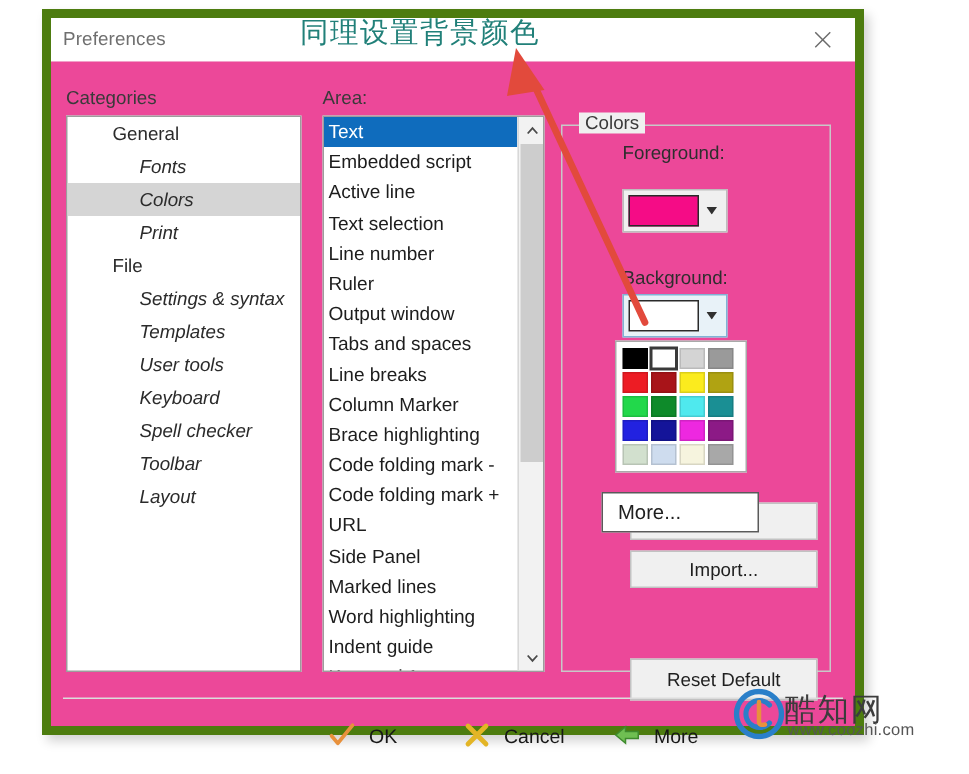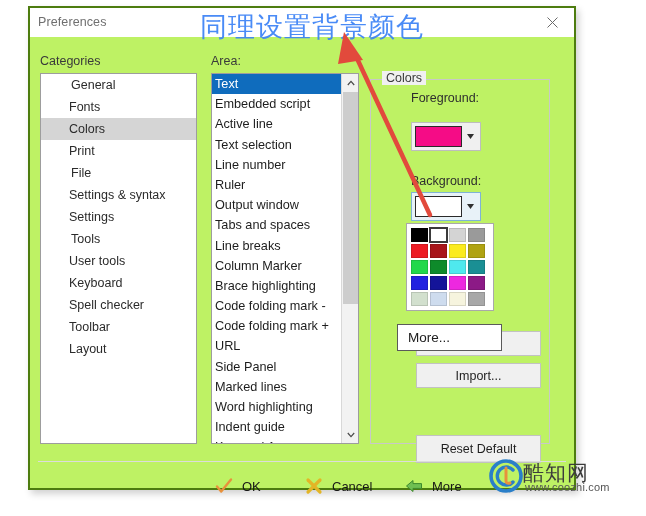--- a/index.html
+++ b/index.html
@@ -8,21 +8,21 @@
     background:#ffffff;
     font-family:"Liberation Sans","DejaVu Sans",sans-serif;
     position:relative;overflow:hidden;
     -webkit-font-smoothing:antialiased;
   }
 
   
   #dialog{
     position:absolute;left:28px;top:6px;width:548px;height:484px;
     background:#f0f0f0;
-    border:2px solid #4d7c0f;
+    border:6px solid #4d7c0f;
     box-shadow:3px 4px 7px rgba(0,0,0,.18);
     box-sizing:border-box;
   }
   #titlebar{
     position:absolute;left:0;top:0;right:0;height:29px;
     background:#ffffff;
     box-sizing:border-box;
   }
   #title-text{
     position:absolute;left:8px;top:7px;
@@ -30,38 +30,38 @@
   }
   #close-btn{
     position:absolute;right:0;top:0;width:44px;height:29px;
     display:flex;align-items:center;justify-content:center;
     color:#707070;font-size:15px;line-height:1;
     cursor:pointer;
   }
 
   #body-area{
     position:absolute;left:0;top:29px;right:0;bottom:0;
-    background:#bef264;
+    background:#ec4899;
   }
 
   
   #cat-label{
     position:absolute;left:10px;top:17px;font-size:12.5px;color:#3a3a3a;
   }
   #cat-box{
     position:absolute;left:10px;top:36px;width:157px;height:371px;
     background:#ffffff;border:1px solid #9d9d9d;
     box-sizing:border-box;overflow:hidden;
   }
   .cat-item{
     height:22px;line-height:22px;font-size:12.5px;color:#2b2b2b;
     white-space:nowrap;padding-left:0;
   }
   .cat-item.lvl1{padding-left:30px;}
-  .cat-item.lvl2{padding-left:28px;}
+  .cat-item.lvl2{padding-left:48px;font-style:italic;}
   .cat-item.sel{background:#d5d5d5;}
 
   
   #area-label{
     position:absolute;left:181px;top:17px;font-size:12.5px;color:#3a3a3a;
   }
   #area-box{
     position:absolute;left:181px;top:36px;width:148px;height:371px;
     background:#ffffff;border:1px solid #9d9d9d;
     box-sizing:border-box;overflow:hidden;
@@ -170,21 +170,21 @@
     font-size:13px;color:#171717;cursor:pointer;
   }
   #cmd-ok{left:185px;}
   #cmd-cancel{left:275px;justify-content:center;}
   #cmd-apply{left:375px;}
   .cmd-ico{width:18px;height:18px;position:relative;flex:none;}
 
   
   #annot-text{
     position:absolute;left:200px;top:9px;
-    font-size:27px;color:#3b82f6;
+    font-size:19px;color:#0f766e;
     font-family:"DejaVu Sans","Liberation Sans",sans-serif;
     letter-spacing:1px;white-space:nowrap;
     opacity:.92;
   }
   #annot-arrow{
     position:absolute;left:330px;top:20px;width:120px;height:200px;
     pointer-events:none;
   }
 
   
@@ -219,22 +219,21 @@
   <div id="body-area">
 
     <div id="cat-label">Categories</div>
     <div id="cat-box">
       <div class="cat-item lvl1">General</div>
       <div class="cat-item lvl2">Fonts</div>
       <div class="cat-item lvl2 sel">Colors</div>
       <div class="cat-item lvl2">Print</div>
       <div class="cat-item lvl1">File</div>
       <div class="cat-item lvl2">Settings &amp; syntax</div>
-      <div class="cat-item lvl2">Settings</div>
-      <div class="cat-item lvl1">Tools</div>
+      <div class="cat-item lvl2">Templates</div>
       <div class="cat-item lvl2">User tools</div>
       <div class="cat-item lvl2">Keyboard</div>
       <div class="cat-item lvl2">Spell checker</div>
       <div class="cat-item lvl2">Toolbar</div>
       <div class="cat-item lvl2">Layout</div>
     </div>
 
     <div id="area-label">Area:</div>
     <div id="area-box">
       <div id="area-list">

